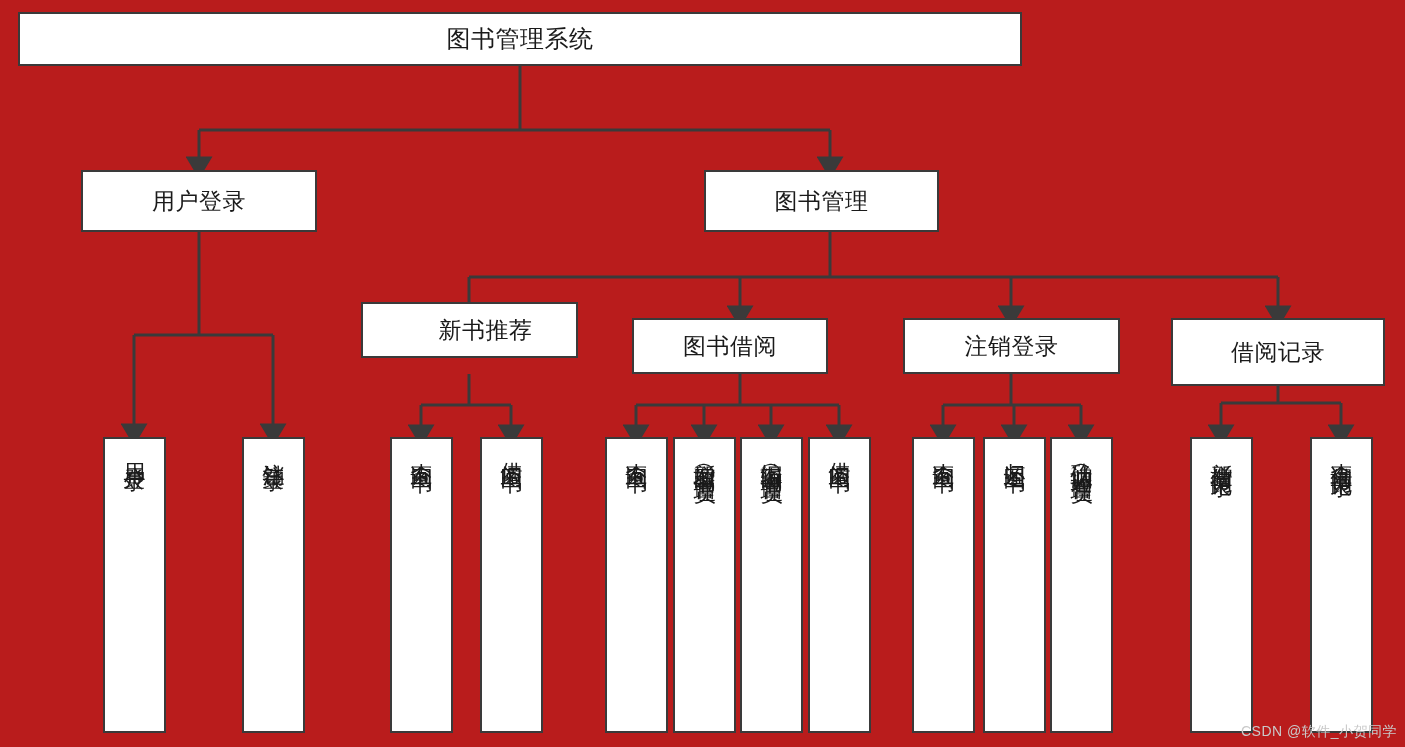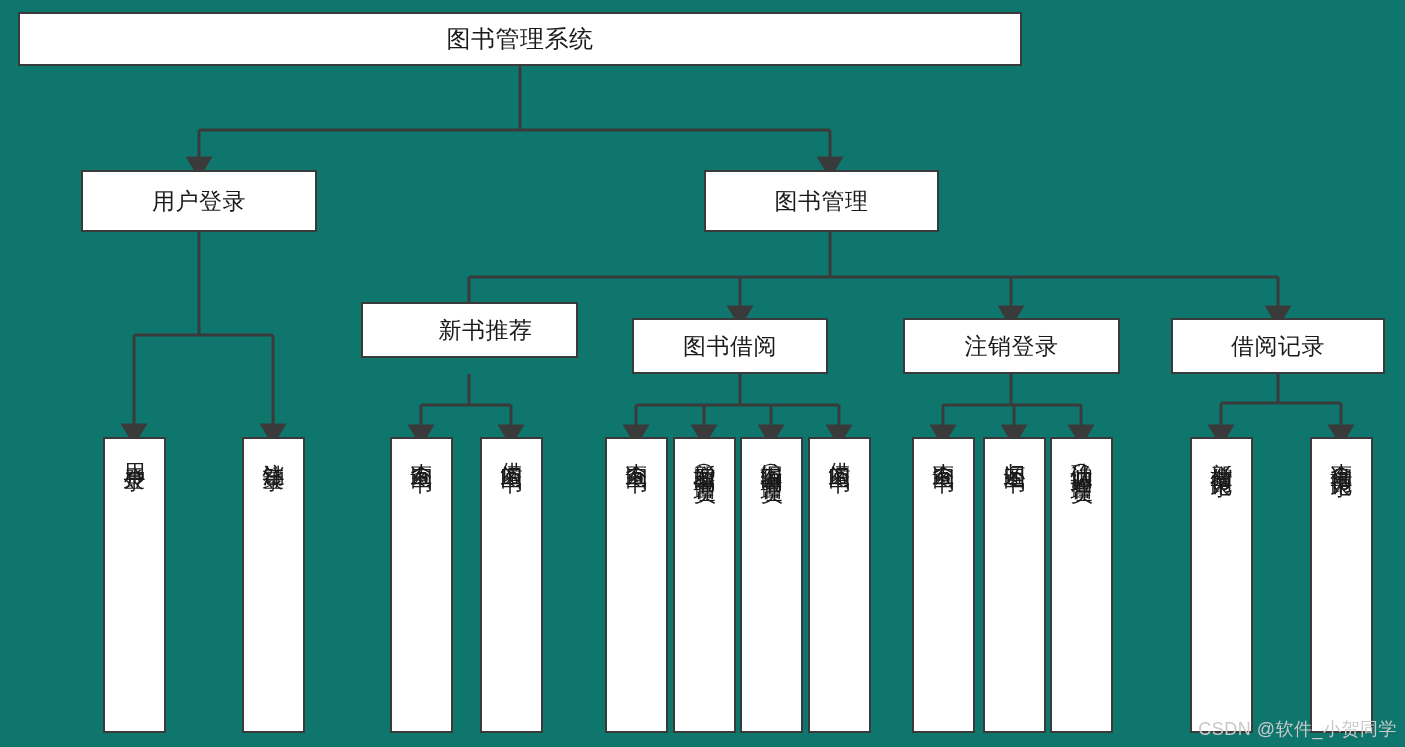--- a/index.html
+++ b/index.html
@@ -9,21 +9,21 @@
     background: #ffffff;
   }
   body {
     font-family: "Liberation Sans", "DejaVu Sans", sans-serif;
     color: #1a1a1a;
   }
   #canvas {
     position: relative;
     width: 1405px;
     height: 747px;
-    background: #0f766e;
+    background: #b91c1c;
     overflow: hidden;
   }
   #edges {
     position: absolute;
     left: 0;
     top: 0;
     width: 1405px;
     height: 747px;
     pointer-events: none;
   }
@@ -59,21 +59,21 @@
     writing-mode: vertical-rl;
     text-orientation: upright;
     font-size: 22px;
     letter-spacing: 3px;
     line-height: 1;
   }
   #watermark {
     position: absolute;
     right: 8px;
     bottom: 6px;
-    font-size: 18px;
+    font-size: 14px;
     color: #c9c9c9;
     z-index: 5;
     white-space: nowrap;
     letter-spacing: 0.5px;
   }
 </style>
 </head>
 <body>
 
 <div id="canvas">
@@ -141,21 +141,21 @@
 
   <div class="node horiz" style="left:361px; top:302px; width:217px; height:56px;padding-left:32px;">
     <span class="label">新书推荐</span>
   </div>
   <div class="node horiz" style="left:632px; top:318px; width:196px; height:56px;">
     <span class="label">图书借阅</span>
   </div>
   <div class="node horiz" style="left:903px; top:318px; width:217px; height:56px;">
     <span class="label">注销登录</span>
   </div>
-  <div class="node horiz" style="left:1171px; top:318px; width:214px; height:56px;">
+  <div class="node horiz" style="left:1171px; top:318px; width:214px; height:68px;">
     <span class="label">借阅记录</span>
   </div>
 
   <div class="node vert" style="left:103px; top:437px; width:63px; height:296px;">
     <span class="label">用户登录</span>
   </div>
   <div class="node vert" style="left:242px; top:437px; width:63px; height:296px;">
     <span class="label">注销登录</span>
   </div>
   <div class="node vert" style="left:390px; top:437px; width:63px; height:296px;">

